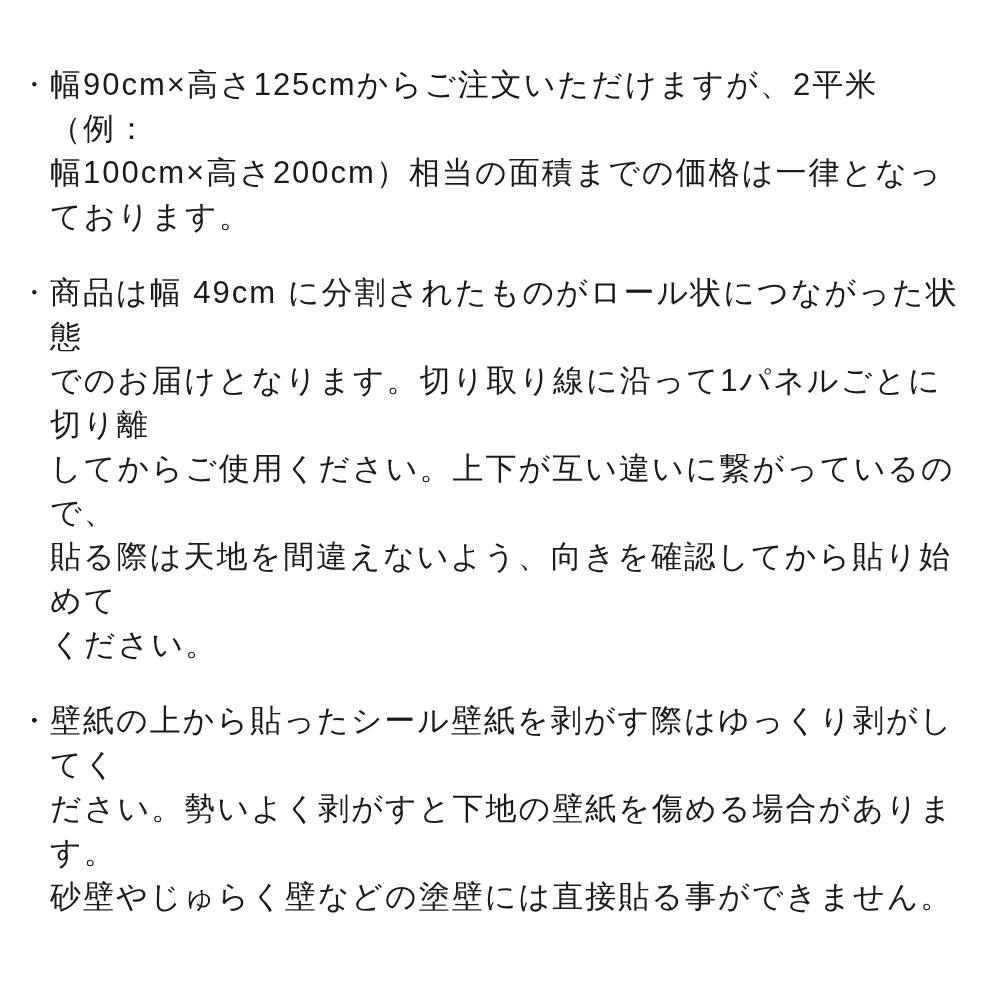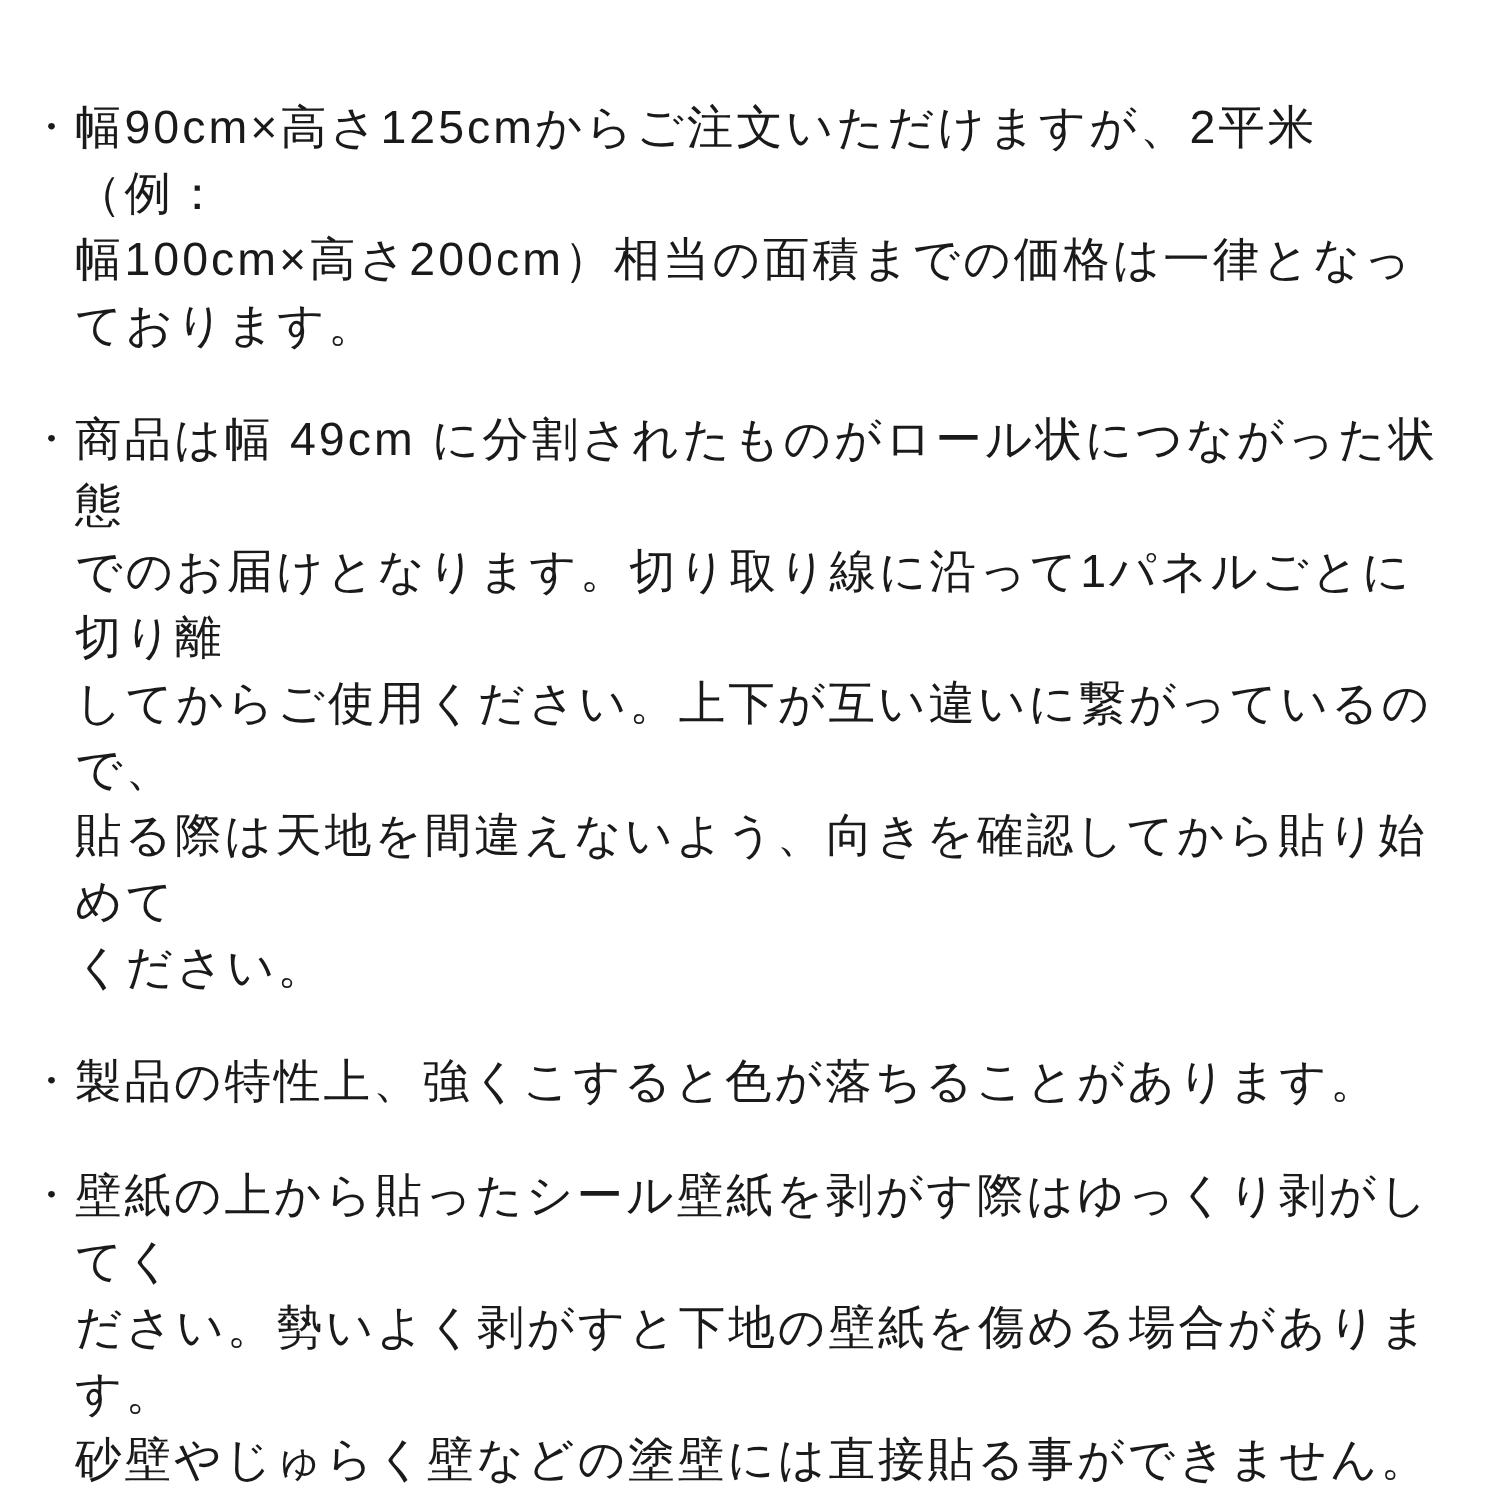--- a/index.html
+++ b/index.html
@@ -52,21 +52,21 @@
 
   <div class="note-item">
     <span class="bullet">・</span><span class="note-text">商品は幅 49cm に分割されたものがロール状につながった状態
 でのお届けとなります。切り取り線に沿って1パネルごとに切り離
 してからご使用ください。上下が互い違いに繋がっているので、
 貼る際は天地を間違えないよう、向きを確認してから貼り始めて
 ください。</span>
   </div>
 
   <div class="note-item">
-    <span class="bullet">・</span><span class="note-text">製品の特性上、強くこすると色が落ちることがあります。</span>
+    <span class="bullet">・</span>
   </div>
 
   <div class="note-item">
     <span class="bullet">・</span><span class="note-text">壁紙の上から貼ったシール壁紙を剥がす際はゆっくり剥がしてく
 ださい。勢いよく剥がすと下地の壁紙を傷める場合があります。
 砂壁やじゅらく壁などの塗壁には直接貼る事ができません。</span>
   </div>
 
 </div>
 

